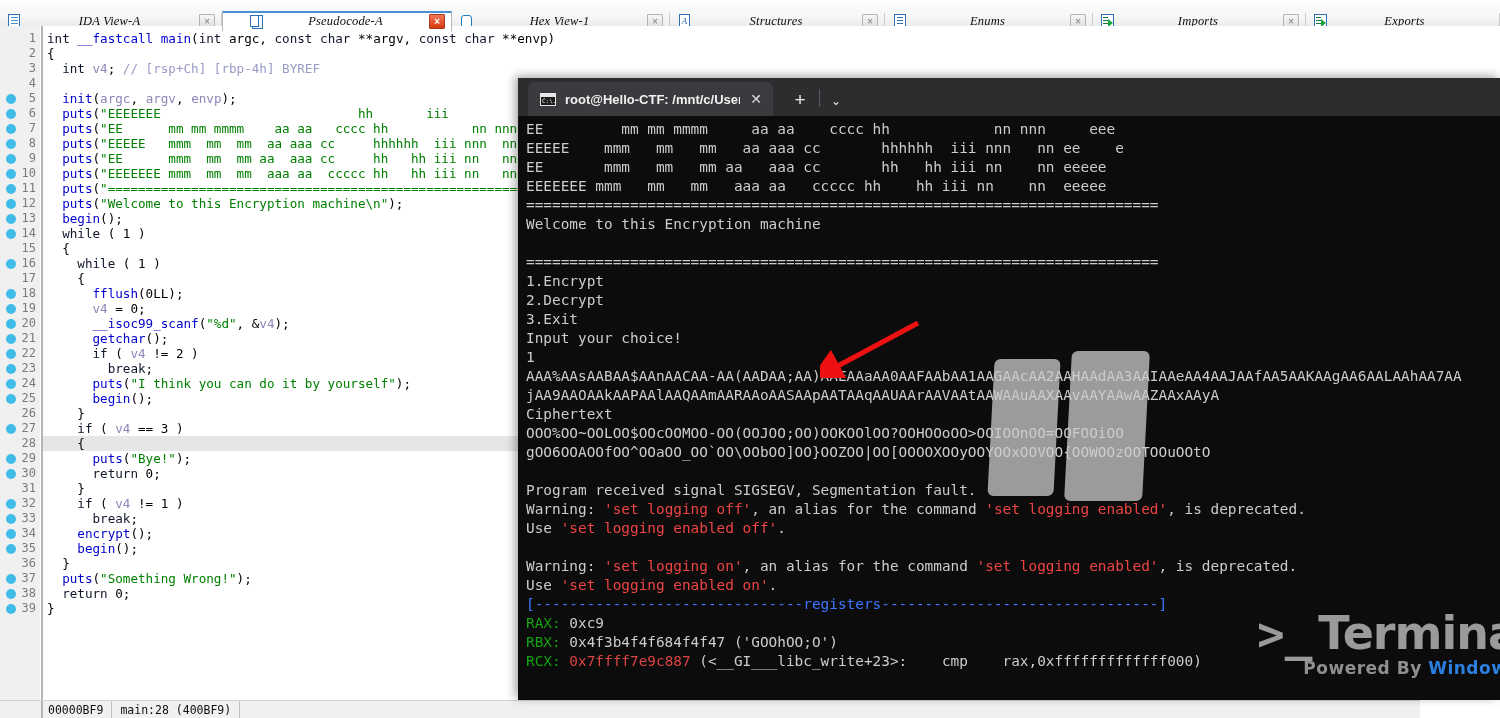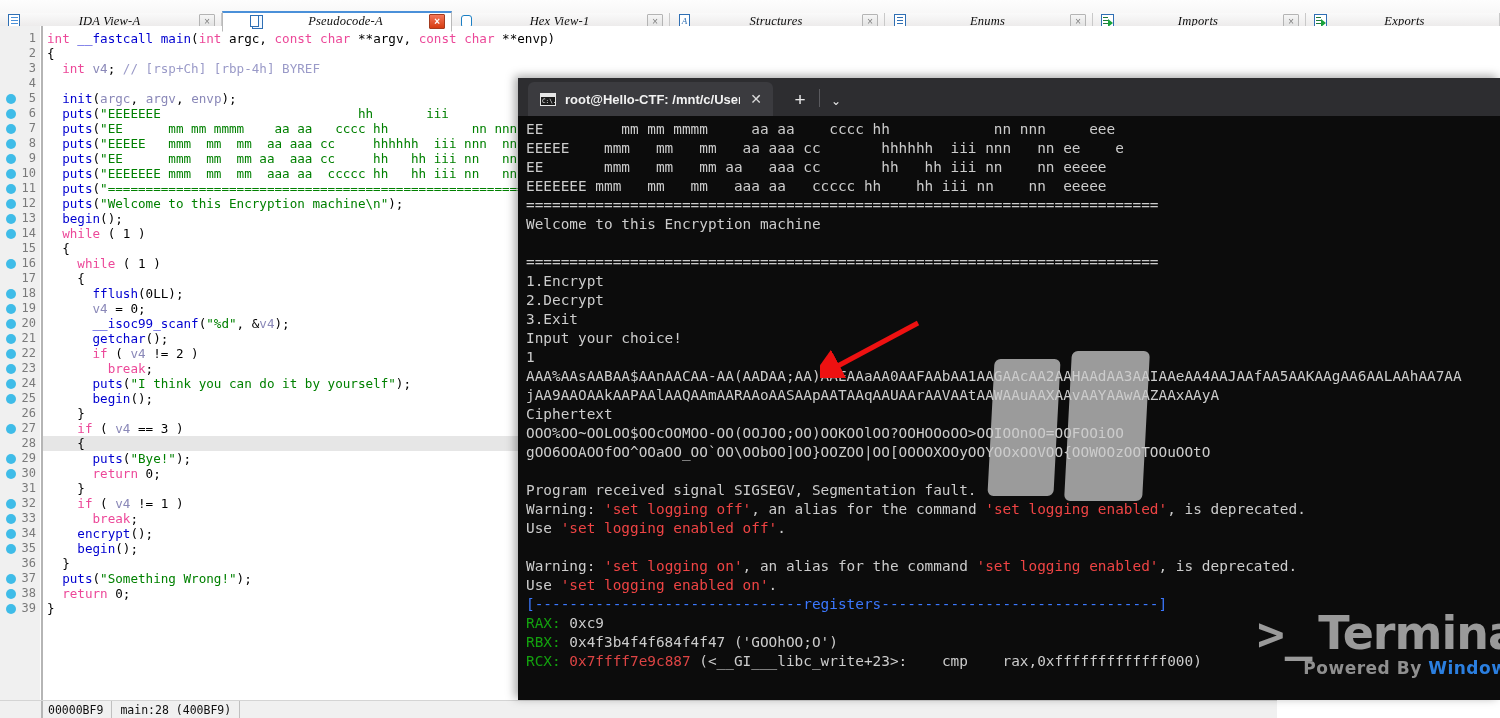--- a/index.html
+++ b/index.html
@@ -207,31 +207,31 @@
     width: 1459px; height: 674px;
     border-left: 2px solid #b5b5b5;
     box-sizing: border-box;
     font-family: "DejaVu Sans Mono", monospace;
     font-size: 12.6px;
     white-space: pre;
     overflow: hidden;
   }
   .cline { height: 15px; line-height: 15px; padding-left: 4px; }
   .cline.hl { background: #e6e6e6; }
-  .k  { color: #ec4899; }      
+  .k  { color: #0f172a; }      
   .fn { color: #0000d0; }      
   .id { color: #8a88b8; }      
   .st { color: #008000; }      
   .cm { color: #9a9ac8; }      
   .num{ color: #000000; }
 
   
   .statusbar {
     position: absolute; left: 0; bottom: 0;
-    width: 1277px; height: 18px;
+    width: 1420px; height: 18px;
     background: #f0f0f0;
     border-top: 1px solid #d4d4d4;
     box-sizing: border-box;
   }
   .sb-inner {
     position: absolute; left: 41px; top: 0;
     height: 18px; line-height: 18px;
     border-left: 2px solid #b5b5b5;
     padding-left: 5px;
     font-family: "DejaVu Sans Mono", monospace;

